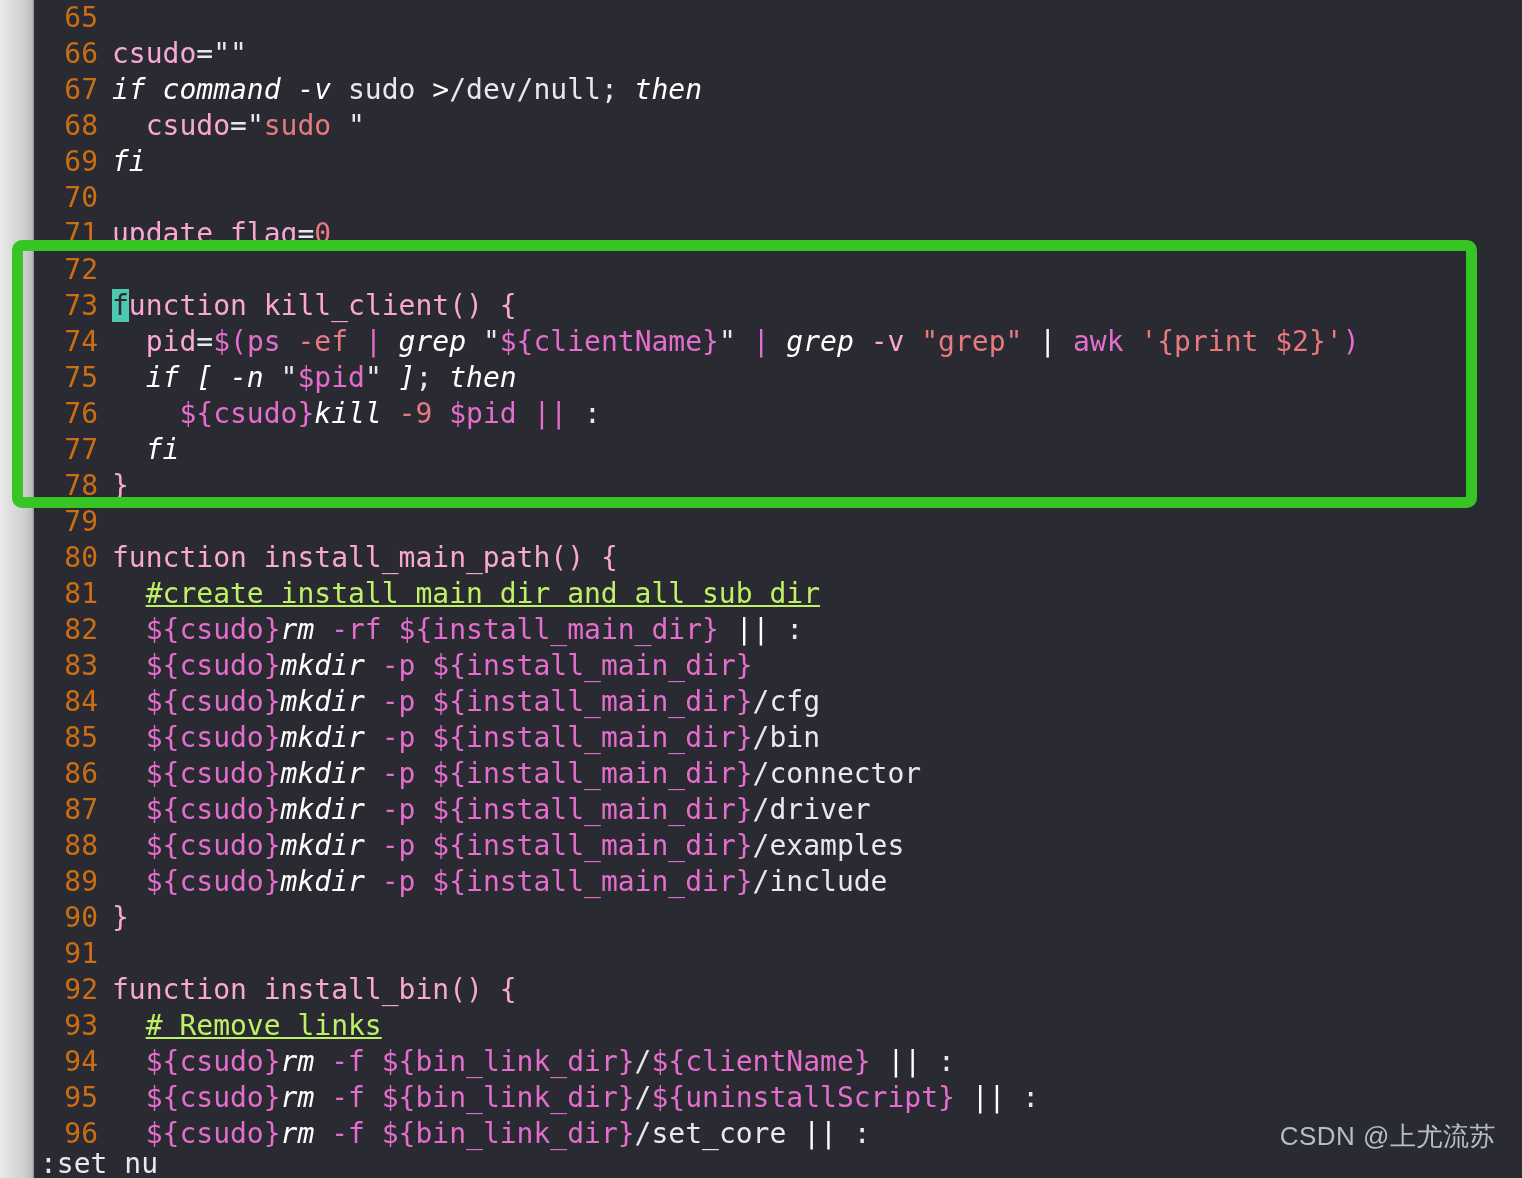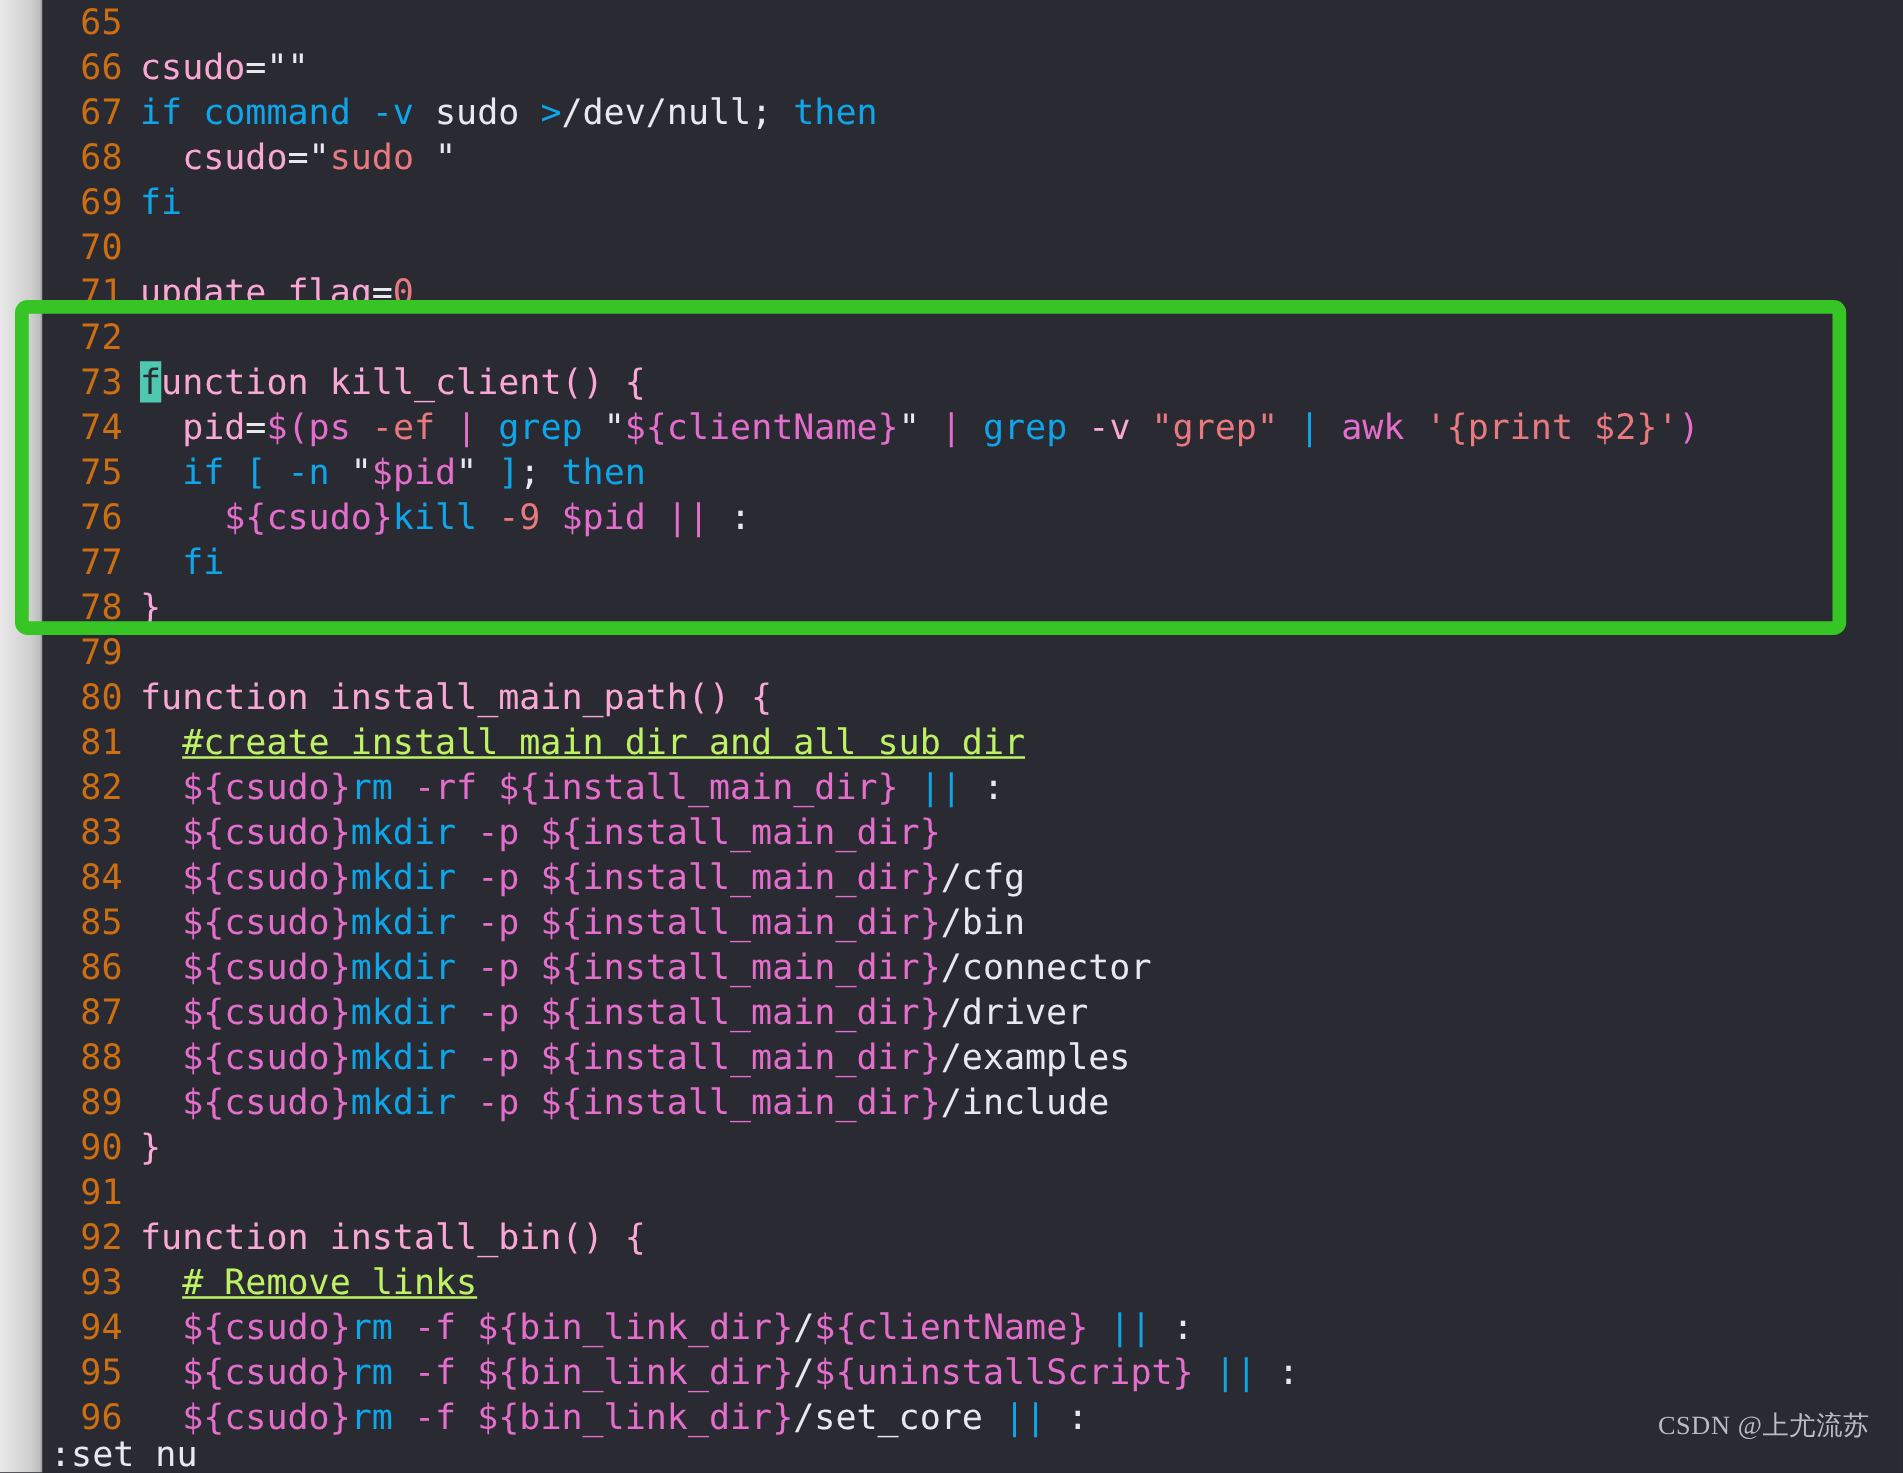--- a/index.html
+++ b/index.html
@@ -45,21 +45,21 @@
     display: inline-block;
     width: 64px;
     text-align: right;
     color: #cc6e12;
     padding-right: 0px;
   }
   .body { padding-left: 14px; }
 
   
   .c-white  { color: #e8e8ef; }
-  .c-orange { color: #0ea5e9; }
+  .c-orange { color: #ffffff; font-style: italic; }
   .c-teal   { color: #f9a8d4; }
   .c-magenta{ color: #e36ecb; }
   .c-salmon { color: #e8797f; }
   .c-comment{ color: #bef264; text-decoration: underline; }
 
   .cursor {
     background: #4ec9b0;
     color: #2a2a33;
   }
 
@@ -81,22 +81,22 @@
     font-size: 28px;
     line-height: 32px;
     color: #e8e8ef;
     padding-left: 6px;
     white-space: pre;
   }
 
   #watermark {
     position: absolute;
     right: 26px; bottom: 24px;
-    font-family: Liberation Serif, serif;
-    font-size: 21px;
+    font-family: Liberation Sans, sans-serif;
+    font-size: 26px;
     color: #b9bcc6;
     letter-spacing: 0.5px;
   }
 </style>
 </head>
 <body>
 
 <div id="screen">
 
   <div id="scrollbar"></div>

